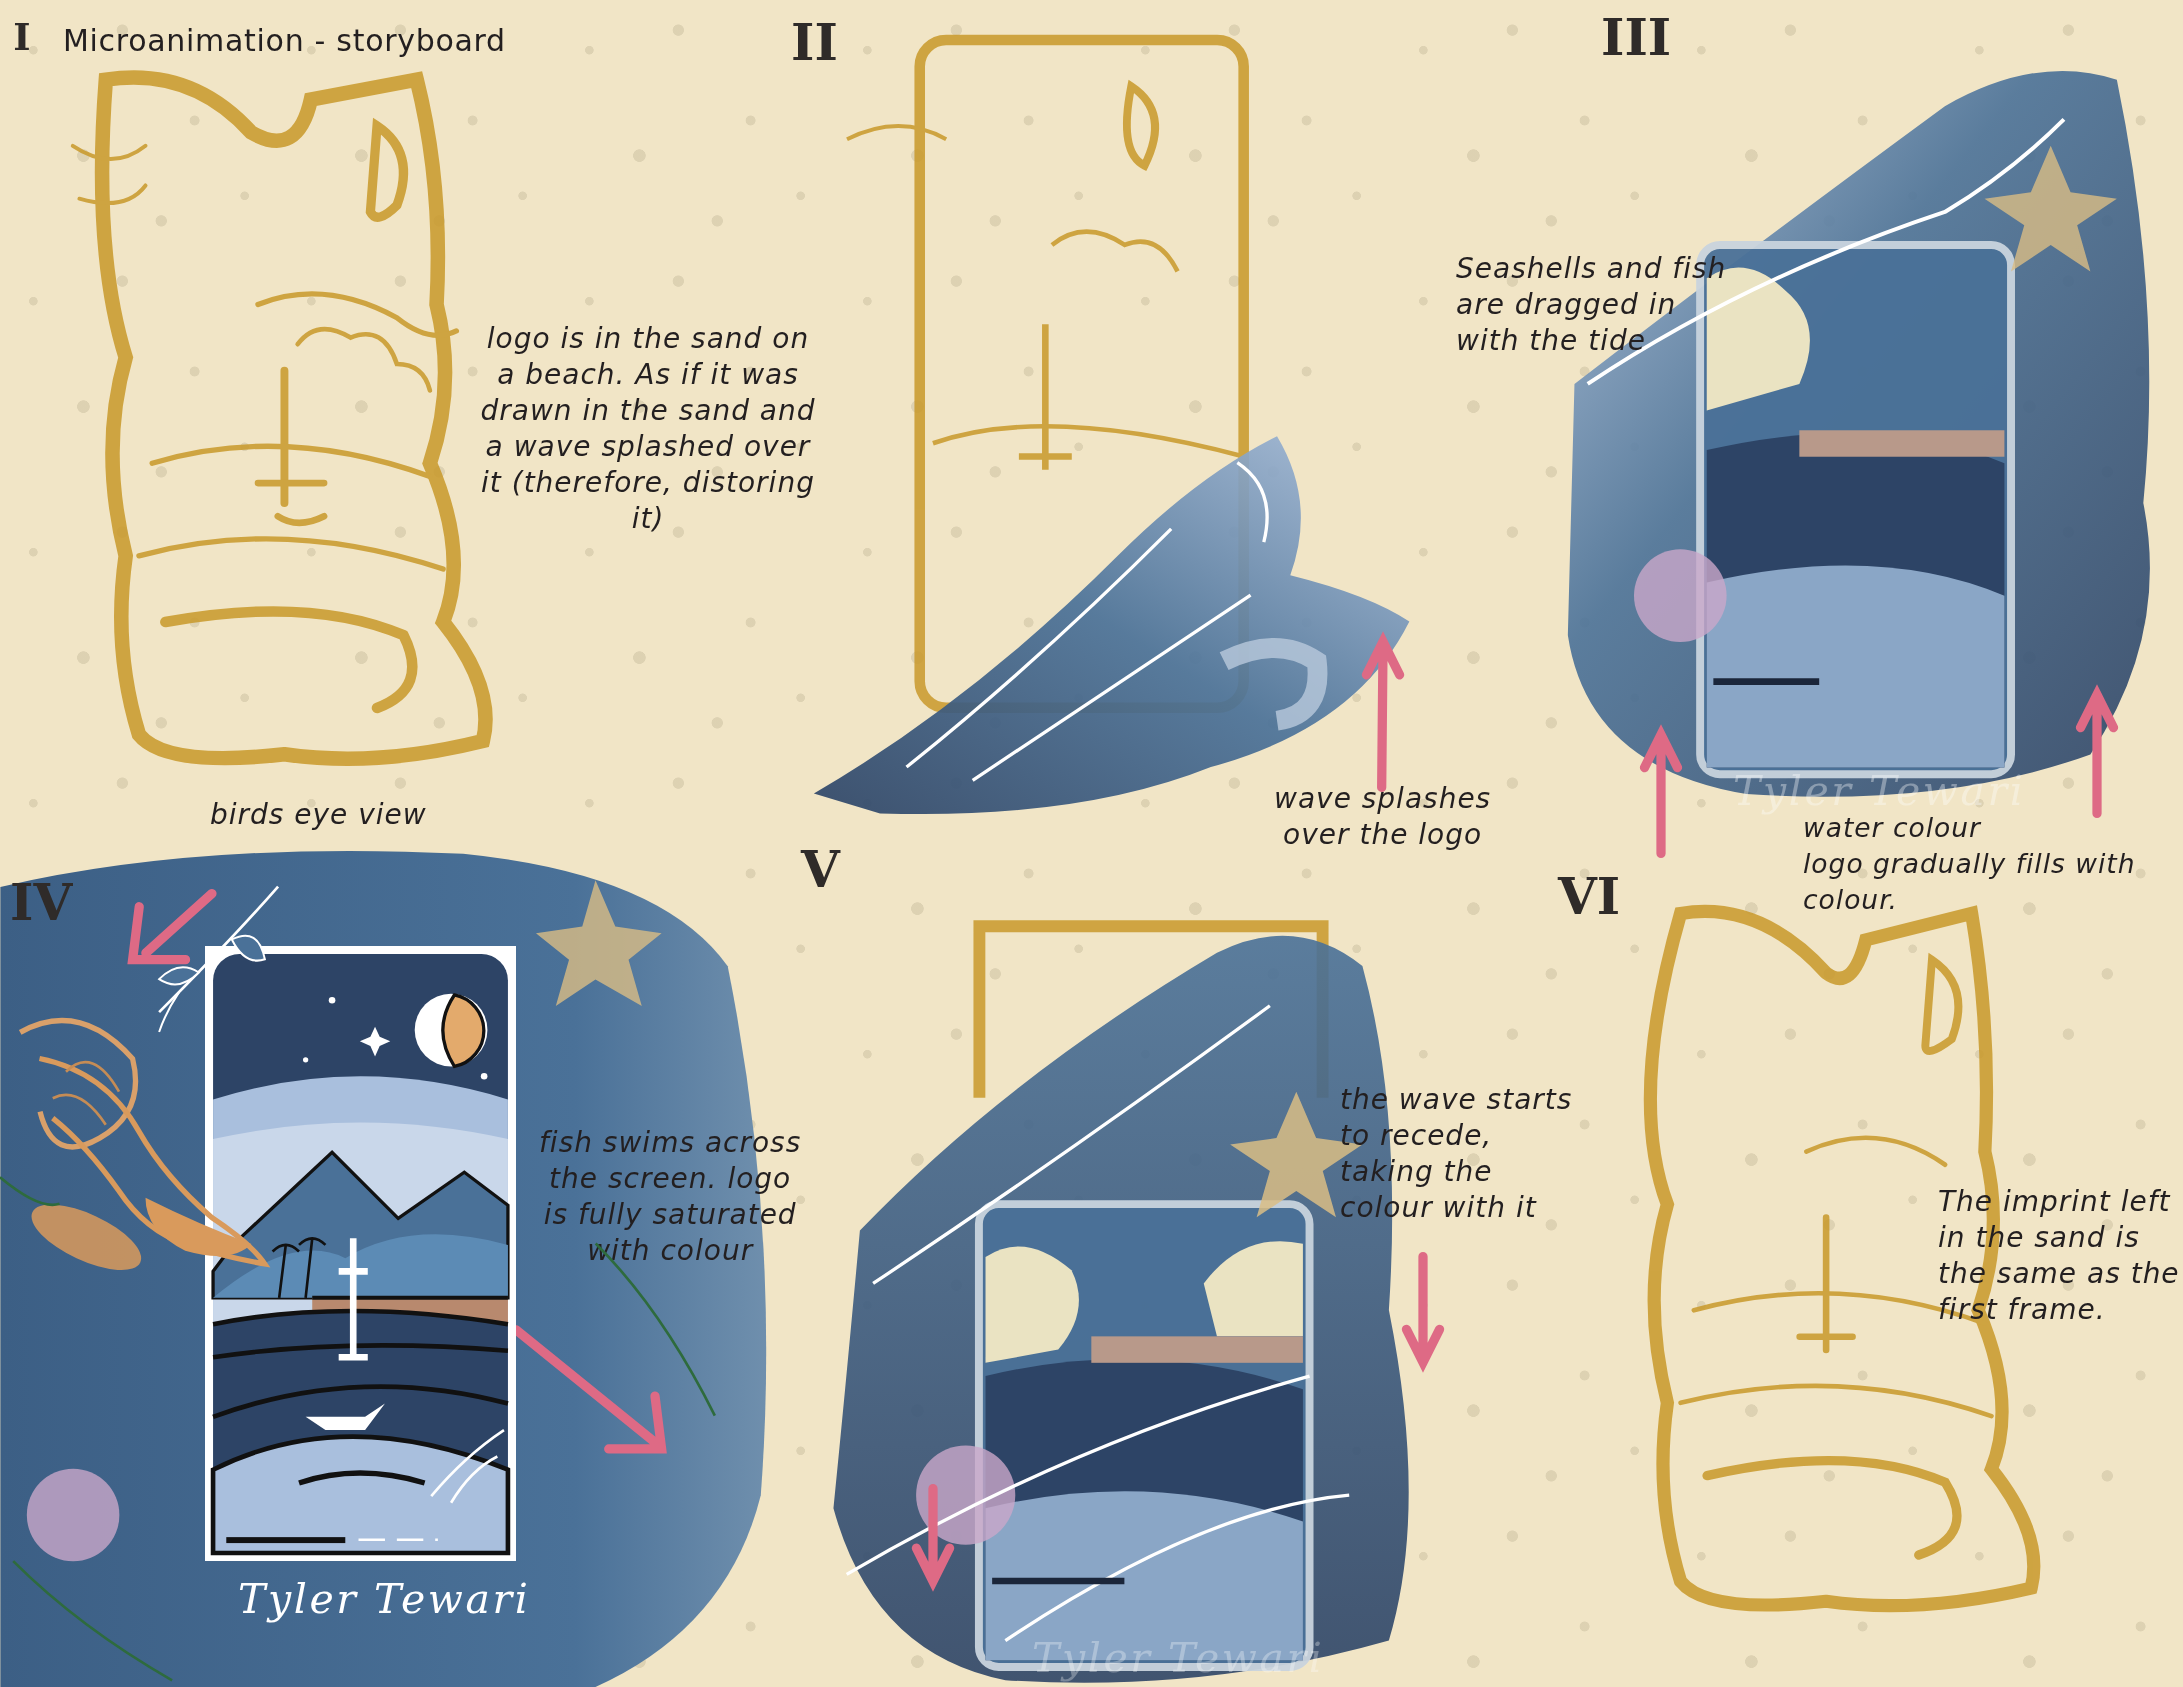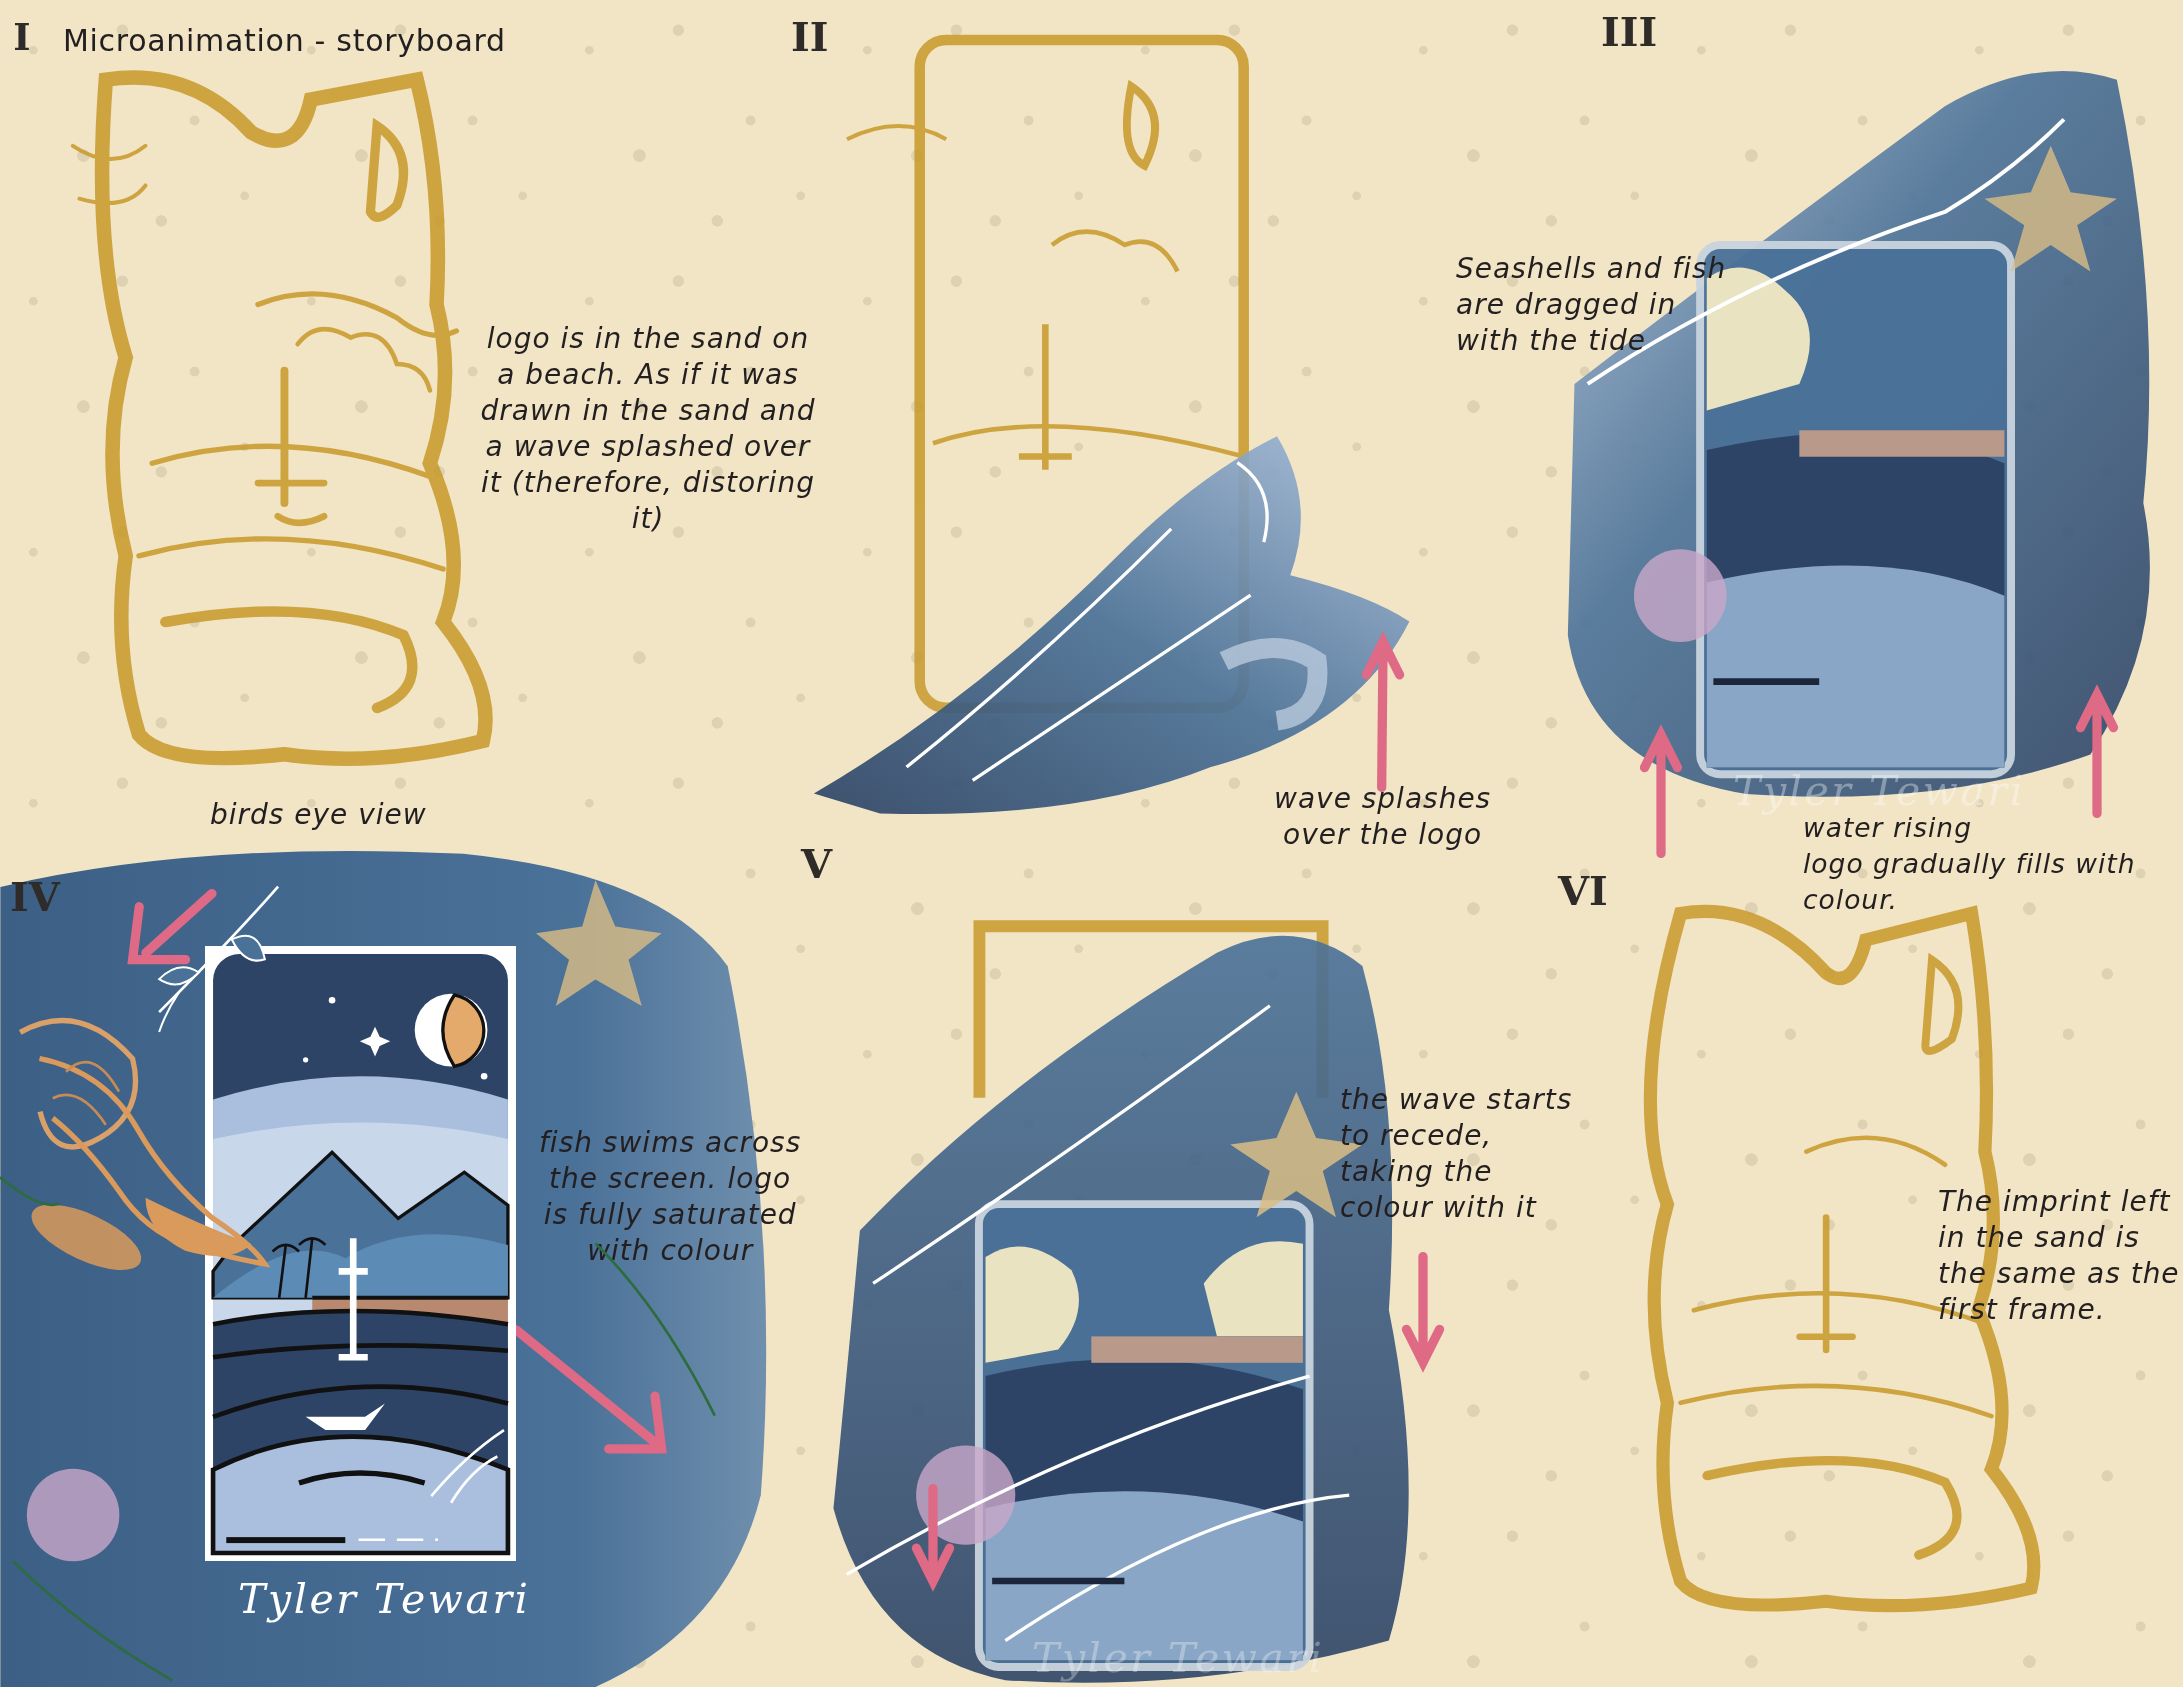--- a/index.html
+++ b/index.html
@@ -8,21 +8,21 @@
      radial-gradient(circle at 12% 20%, rgba(160,150,120,.25) 0 4px, transparent 4.6px),
      radial-gradient(circle at 44% 12%, rgba(160,150,120,.25) 0 5.3px, transparent 6px),
      radial-gradient(circle at 70% 48%, rgba(160,150,120,.25) 0 4.6px, transparent 5.3px),
      radial-gradient(circle at 30% 62%, rgba(160,150,120,.25) 0 6px, transparent 6.6px),
      radial-gradient(circle at 88% 78%, rgba(160,150,120,.25) 0 4px, transparent 4.6px),
      radial-gradient(circle at 58% 88%, rgba(160,150,120,.25) 0 5.3px, transparent 6px);
      background-size:278px 251px;}
   .abs{position:absolute;}
   .title{left:63px;top:23px;font-size:30px;letter-spacing:0.7px;}
   .note{font-size:28px;line-height:36px;letter-spacing:1px;font-style:italic;}
-  .numeral{font-family:"DejaVu Serif",serif;font-weight:bold;font-size:40px;color:#2f2b29;}
+  .numeral{font-family:"DejaVu Serif",serif;font-weight:bold;font-size:50px;color:#2f2b29;}
   svg{position:absolute;overflow:visible;}
   .sig{font-family:"DejaVu Serif",serif;font-style:italic;color:#fff;font-size:41px;letter-spacing:2.6px;}
 </style>
 </head>
 <body>
 
 <div class="sand-noise"></div>
 
 <div class="abs numeral" style="left:13.2px;top:14.6px;font-size:37px;">I</div>
 <div class="abs title">Microanimation - storyboard</div>
@@ -108,21 +108,21 @@
     <div>are dragged in</div>
     <div>with the tide</div>
 </div>
 <svg style="left:1641px;top:728px;" width="40" height="132" viewBox="0 0 60 200">
   <path d="M30 190 L30 20 M5 60 L30 10 L55 60" stroke="#de6a85" stroke-width="14" fill="none" stroke-linecap="round"></path>
 </svg>
 <svg style="left:2077px;top:688px;" width="40" height="132" viewBox="0 0 60 200">
   <path d="M30 190 L30 20 M5 60 L30 10 L55 60" stroke="#de6a85" stroke-width="14" fill="none" stroke-linecap="round"></path>
 </svg>
 <div class="abs note" style="left:1803px;top:810px;font-size:26.5px;line-height:36px;">
-  <div>water rising</div>
+  <div>water colour</div>
     <div>logo gradually fills with</div>
     <div>colour.</div>
 </div>
 
 <svg style="left:0;top:834px;" width="781" height="853" viewBox="0 0 1180 1290">
   <defs>
       <linearGradient id="wg4" x1="0" y1="0" x2="1" y2="0">
         <stop offset="0" stop-color="#3c5f85"></stop>
         <stop offset=".75" stop-color="#4a7198"></stop>
         <stop offset="1" stop-color="#6f8fad"></stop>

